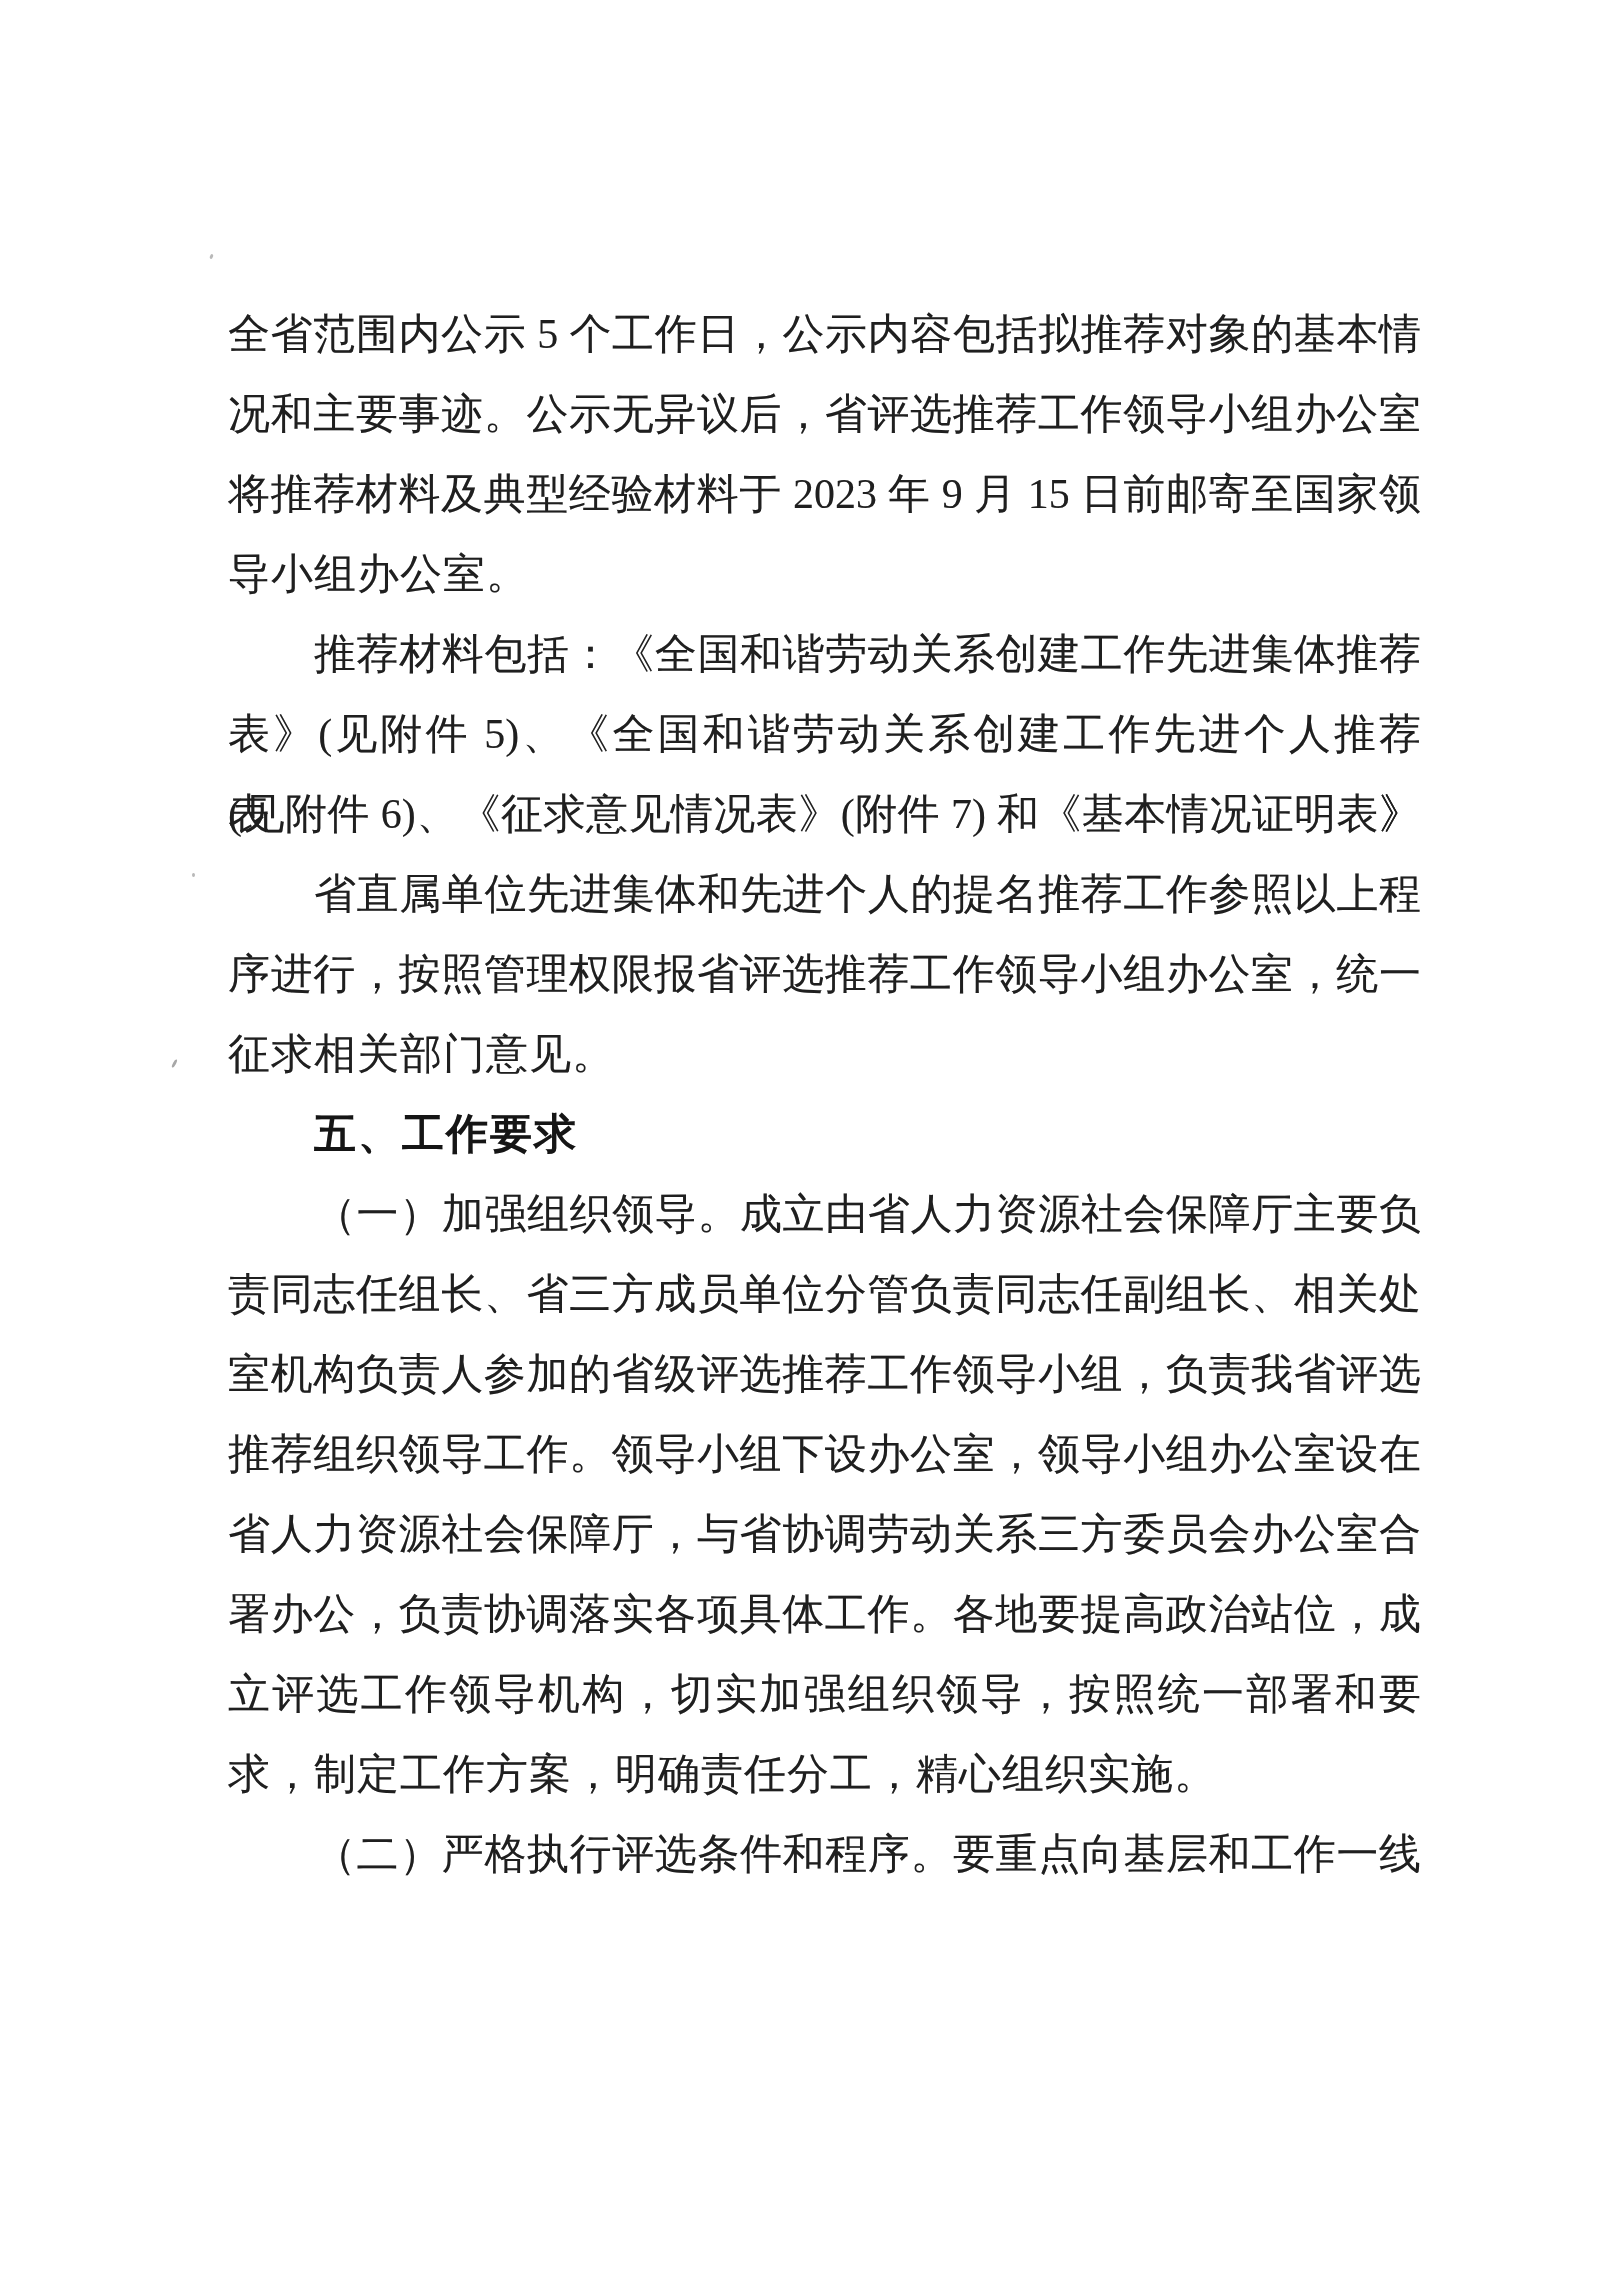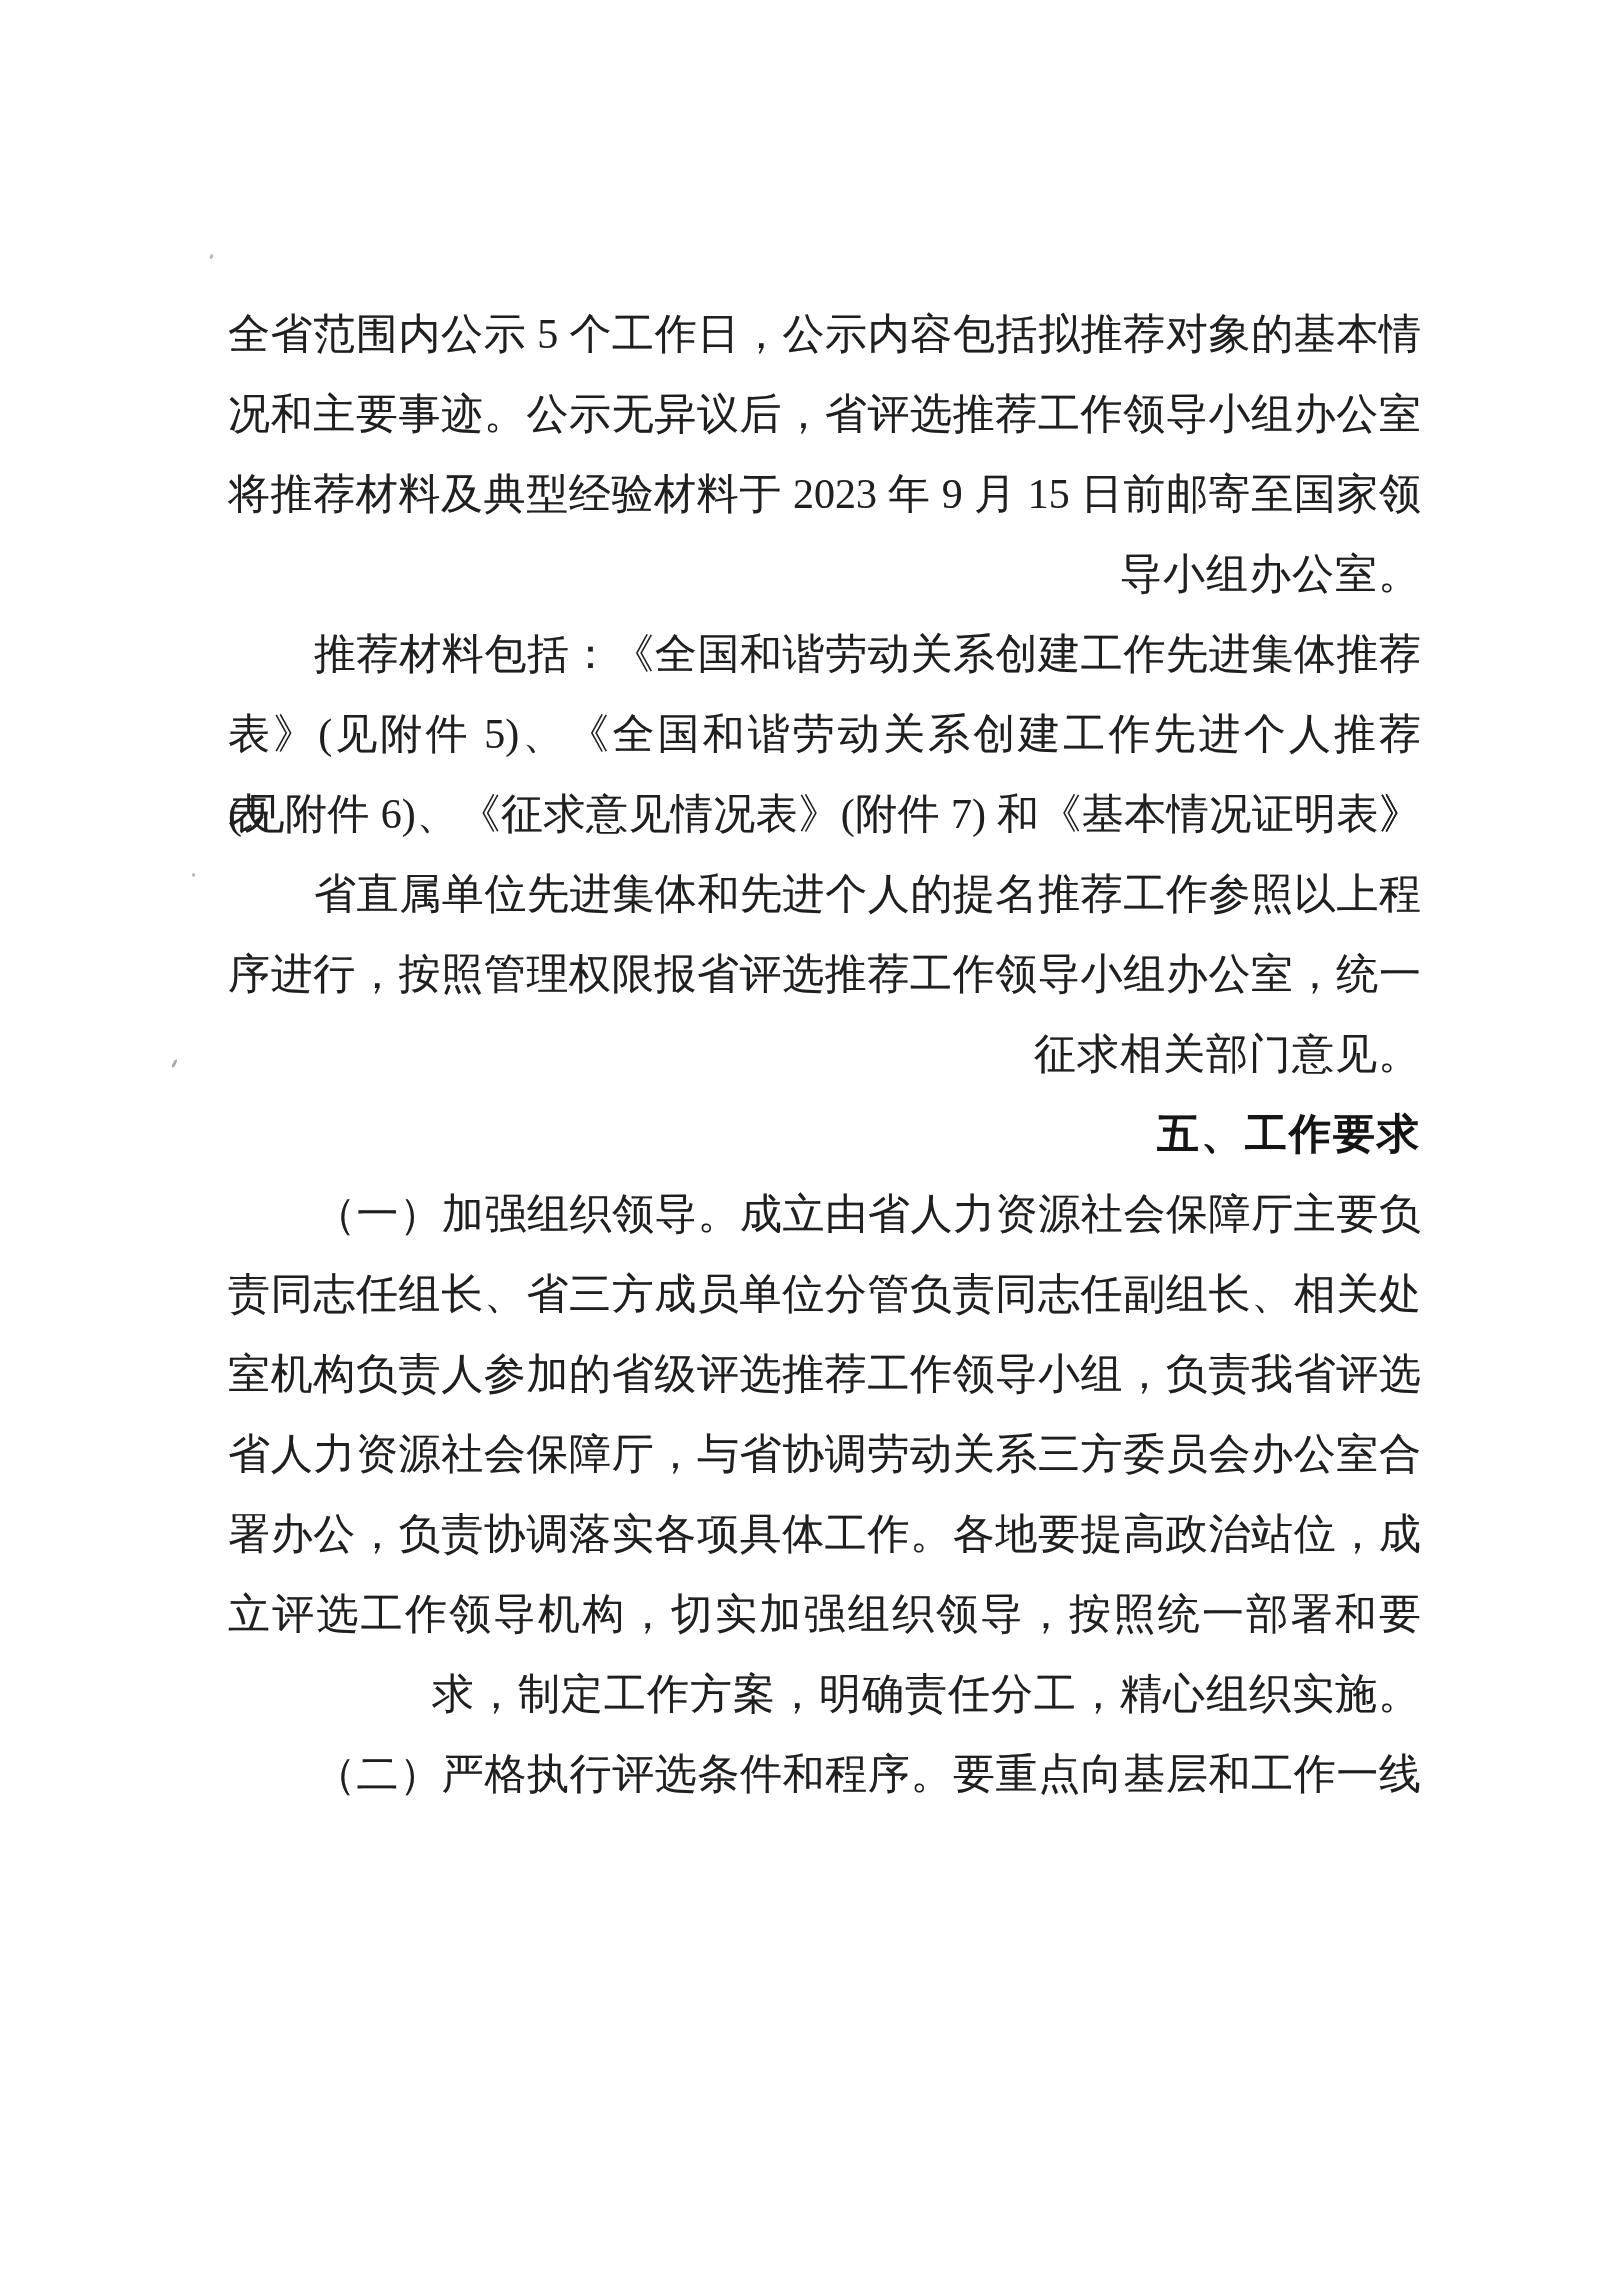--- a/index.html
+++ b/index.html
@@ -24,21 +24,20 @@
     font-size: 42px;
     line-height: 80px;
     letter-spacing: 1px;
     color: #1f1f1f;
     
     text-shadow: 0 0 0.6px rgba(30,30,30,0.35);
   }
   .line {
     height: 80px;
     white-space: nowrap;
-    text-align: right;
   }
   .line.fill {
     white-space: normal;
     text-align: justify;
     text-align-last: justify;
     letter-spacing: 0;
   }
   .line.indent {
     padding-left: 86px;
   }
@@ -84,20 +83,21 @@
       <div class="line indent fill">推荐材料包括：《全国和谐劳动关系创建工作先进集体推荐</div>
       <div class="line fill">表》(见附件 5)、《全国和谐劳动关系创建工作先进个人推荐表》</div>
       <div class="line fill">(见附件 6)、《征求意见情况表》(附件 7) 和《基本情况证明表》</div>
       <div class="line indent fill">省直属单位先进集体和先进个人的提名推荐工作参照以上程</div>
       <div class="line fill">序进行，按照管理权限报省评选推荐工作领导小组办公室，统一</div>
       <div class="line">征求相关部门意见。</div>
       <div class="line indent heading">五、工作要求</div>
       <div class="line indent fill">（一）加强组织领导。成立由省人力资源社会保障厅主要负</div>
       <div class="line fill">责同志任组长、省三方成员单位分管负责同志任副组长、相关处</div>
       <div class="line fill">室机构负责人参加的省级评选推荐工作领导小组，负责我省评选</div>
+      <div class="line fill">推荐组织领导工作。领导小组下设办公室，领导小组办公室设在</div>
       <div class="line fill">省人力资源社会保障厅，与省协调劳动关系三方委员会办公室合</div>
       <div class="line fill">署办公，负责协调落实各项具体工作。各地要提高政治站位，成</div>
       <div class="line fill">立评选工作领导机构，切实加强组织领导，按照统一部署和要</div>
       <div class="line">求，制定工作方案，明确责任分工，精心组织实施。</div>
       <div class="line indent fill">（二）严格执行评选条件和程序。要重点向基层和工作一线</div>
     </div>
 
   <div class="footer">
     <span>— 6 —</span>
   </div>

